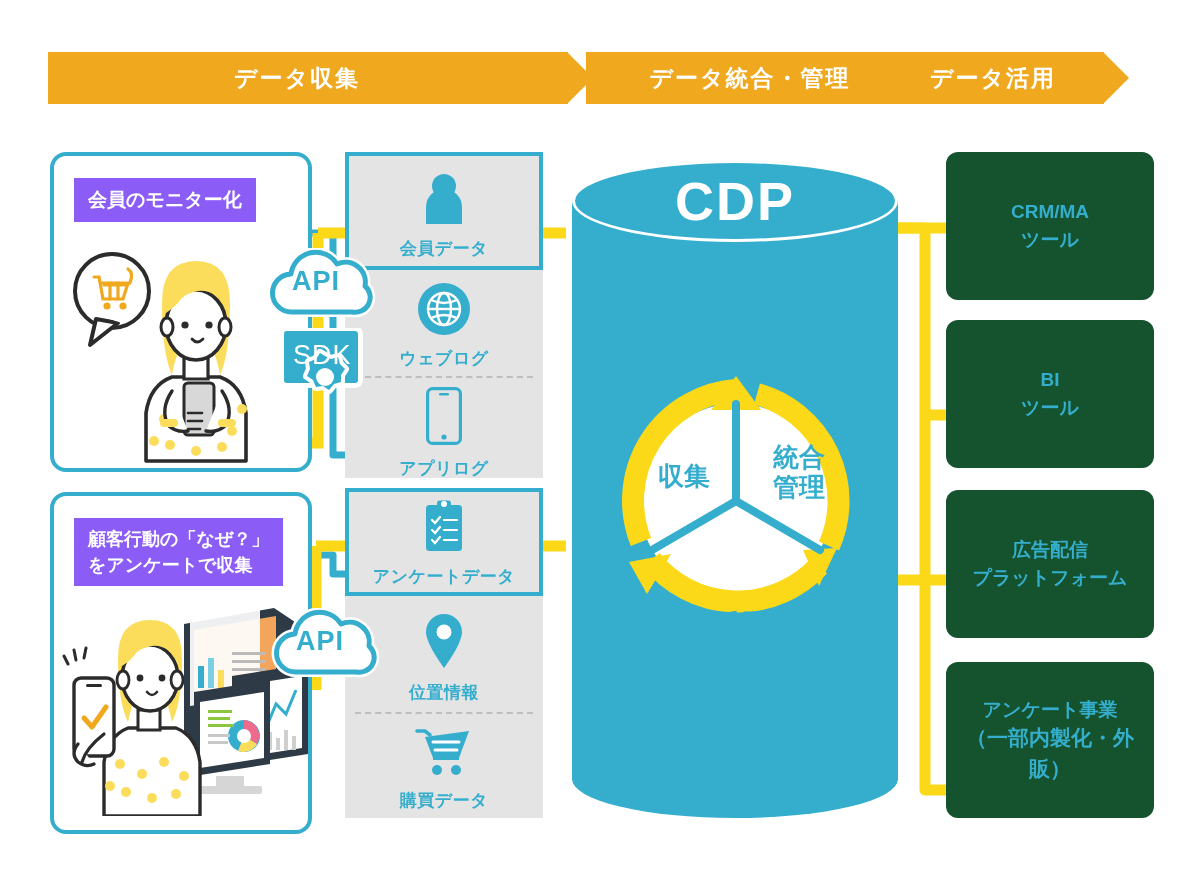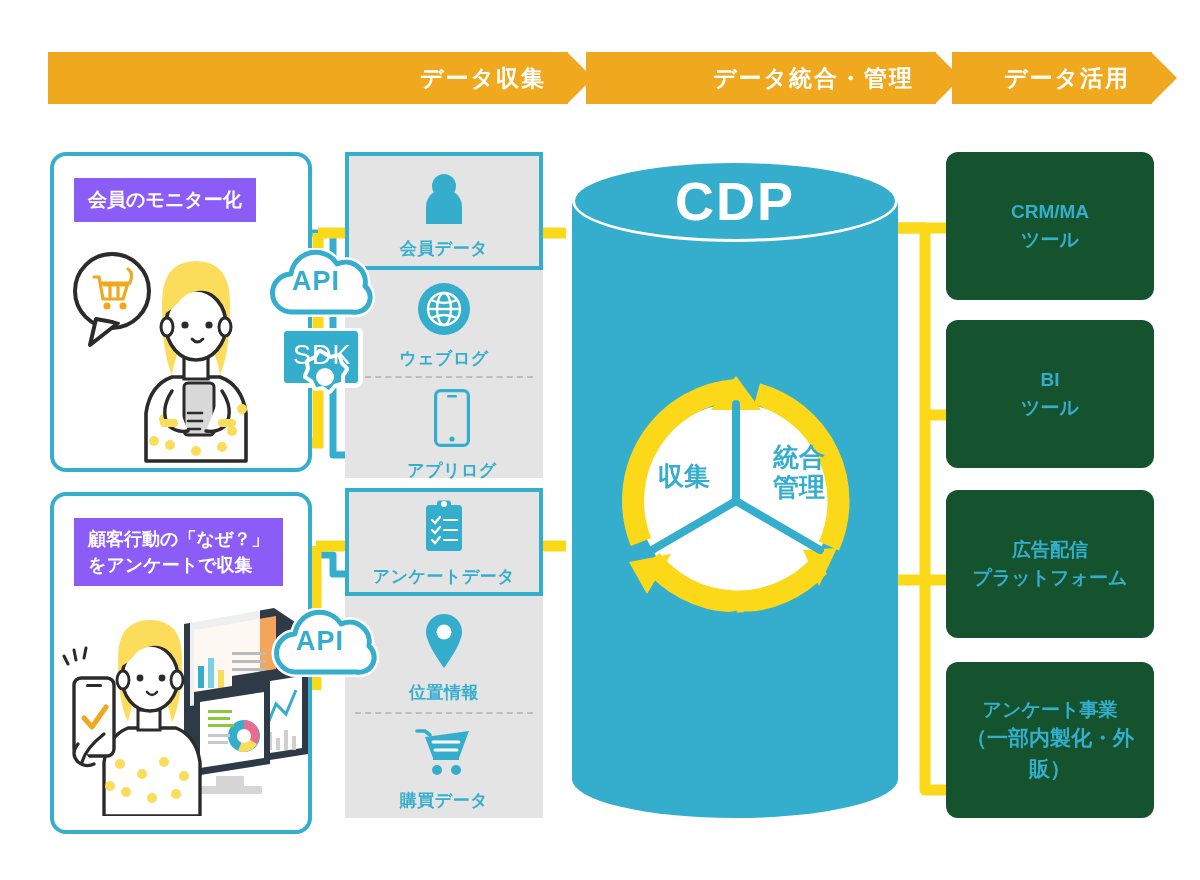--- a/index.html
+++ b/index.html
@@ -8,21 +8,21 @@
     background: #ffffff;
     font-family: "Liberation Sans", "DejaVu Sans", sans-serif;
     overflow: hidden;
   }
   #stage { position: relative; width: 1200px; height: 880px; background:#fff; }
 
   
   .banner {
     position: absolute; height: 52px;
     background: #F0A91E;
-    display: flex; align-items: center; justify-content: flex-end;
+    display: flex; align-items: center; justify-content: center;
     color: #fff; font-weight: bold; letter-spacing: 2px;
     font-size: 23px;
     padding-right: 22px;
   }
   .banner::after {
     content: ""; position: absolute; right: -25px; top: 0;
     width: 0; height: 0;
     border-top: 26px solid transparent;
     border-bottom: 26px solid transparent;
     border-left: 26px solid #F0A91E;
@@ -145,21 +145,21 @@
     <path d="M 925 415 H 948" fill="none" stroke="#FCD918" stroke-width="11"></path>
     <path d="M 898 580 H 948" fill="none" stroke="#FCD918" stroke-width="11"></path>
   </svg>
 
   <div class="banner" style="left:48px; top:52px; width:520px;">
     <span>データ収集</span>
   </div>
   <div class="banner" style="left:586px; top:52px; width:350px;">
     <span>データ統合・管理</span>
   </div>
-  <div class="banner" style="left:952px; top:52px; width:200px;">
+  <div class="banner" style="left:904px; top:52px; width:200px;">
     <span>データ活用</span>
   </div>
 
   <div class="gray-col" style="left:345px; top:152px; width:198px; height:326px;"></div>
   <div class="gray-col" style="left:345px; top:488px; width:198px; height:330px;"></div>
 
   <div class="dash-sep" style="left:355px; top:376px; width:178px;"></div>
   <div class="dash-sep" style="left:355px; top:712px; width:178px;"></div>
 
   <div class="hl-box" style="left:345px; top:152px; width:198px; height:118px;"></div>
@@ -184,21 +184,21 @@
           <ellipse cx="26" cy="26" rx="7" ry="16"></ellipse>
           <line x1="10" y1="26" x2="42" y2="26"></line>
           <path d="M13 17 Q26 23 39 17"></path>
           <path d="M13 35 Q26 29 39 35"></path>
         </g>
       </svg>
     </span>
     <span class="lbl">ウェブログ</span>
   </div>
 
-  <div class="data-cell" style="left:353px; top:390px; width:198px; height:90px;justify-content:center;">
+  <div class="data-cell" style="left:345px; top:390px; width:198px; height:90px;">
     <span class="ico">
       <svg width="36" height="58" viewBox="0 0 36 58">
         <rect x="1.6" y="1.6" width="32.8" height="54.8" rx="5" fill="none" stroke="#35AECE" stroke-width="3.2"></rect>
         <rect x="13" y="6" width="10" height="2.6" rx="1.3" fill="#35AECE"></rect>
         <circle cx="18" cy="50" r="2.6" fill="#35AECE"></circle>
       </svg>
     </span>
     <span class="lbl">アプリログ</span>
   </div>
 

